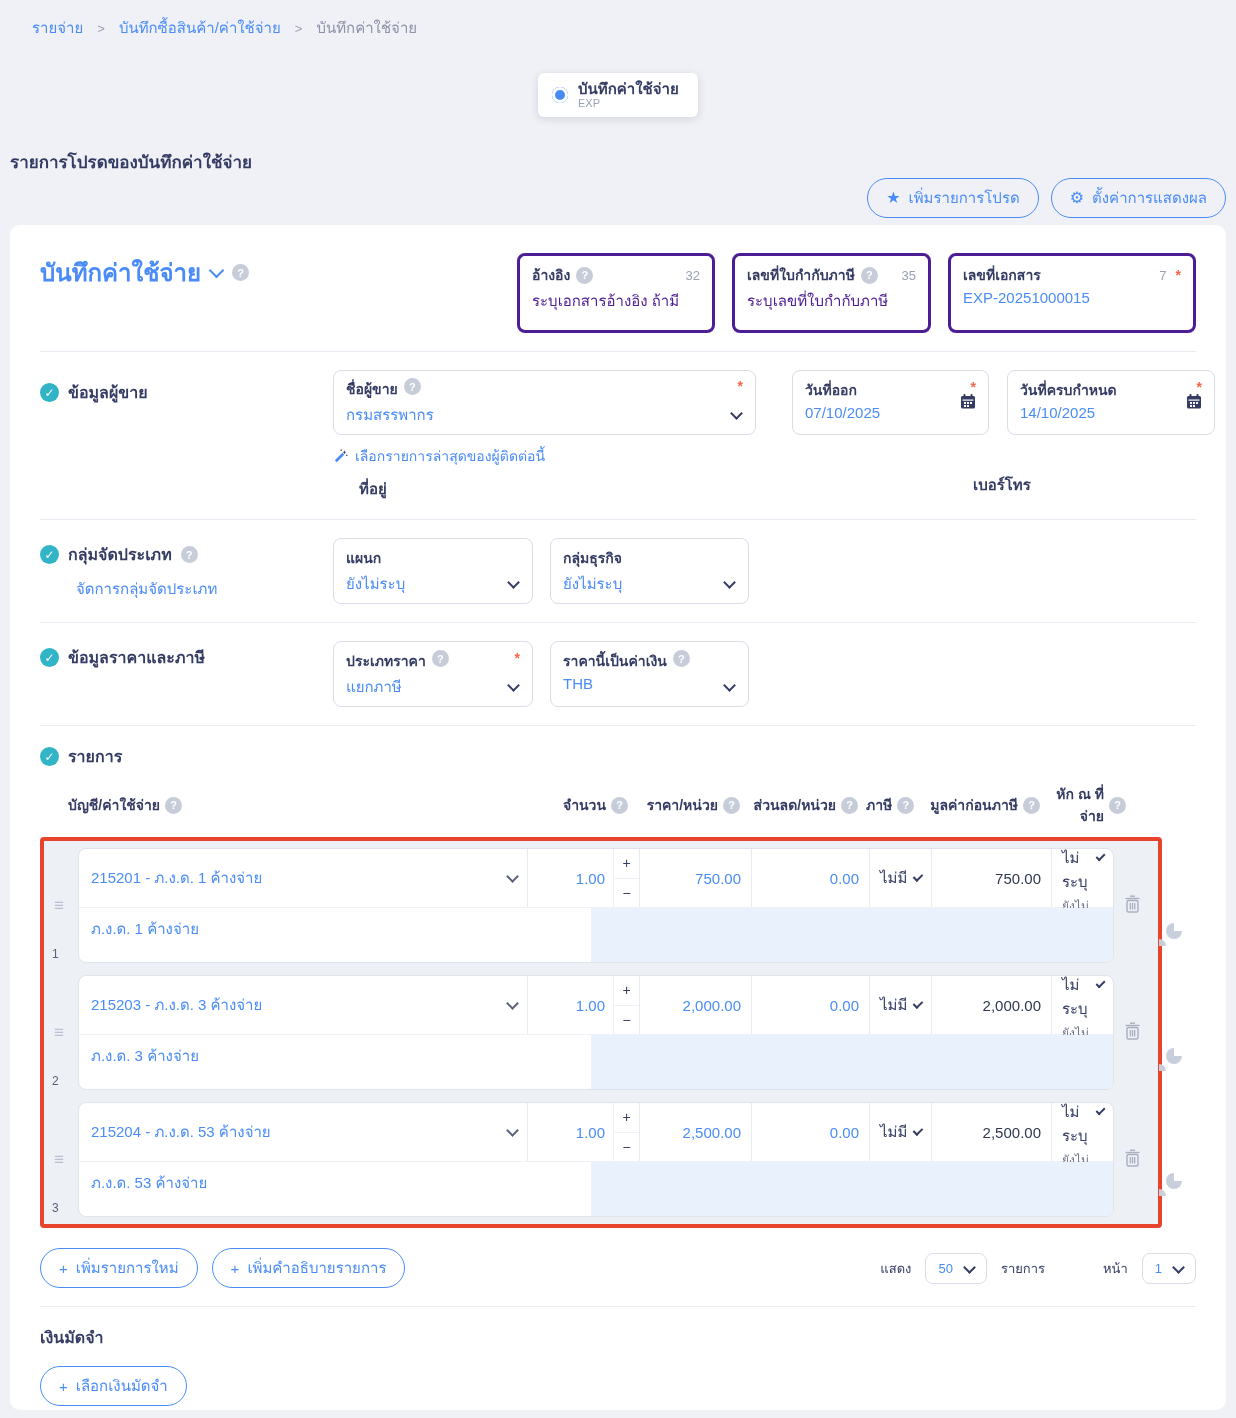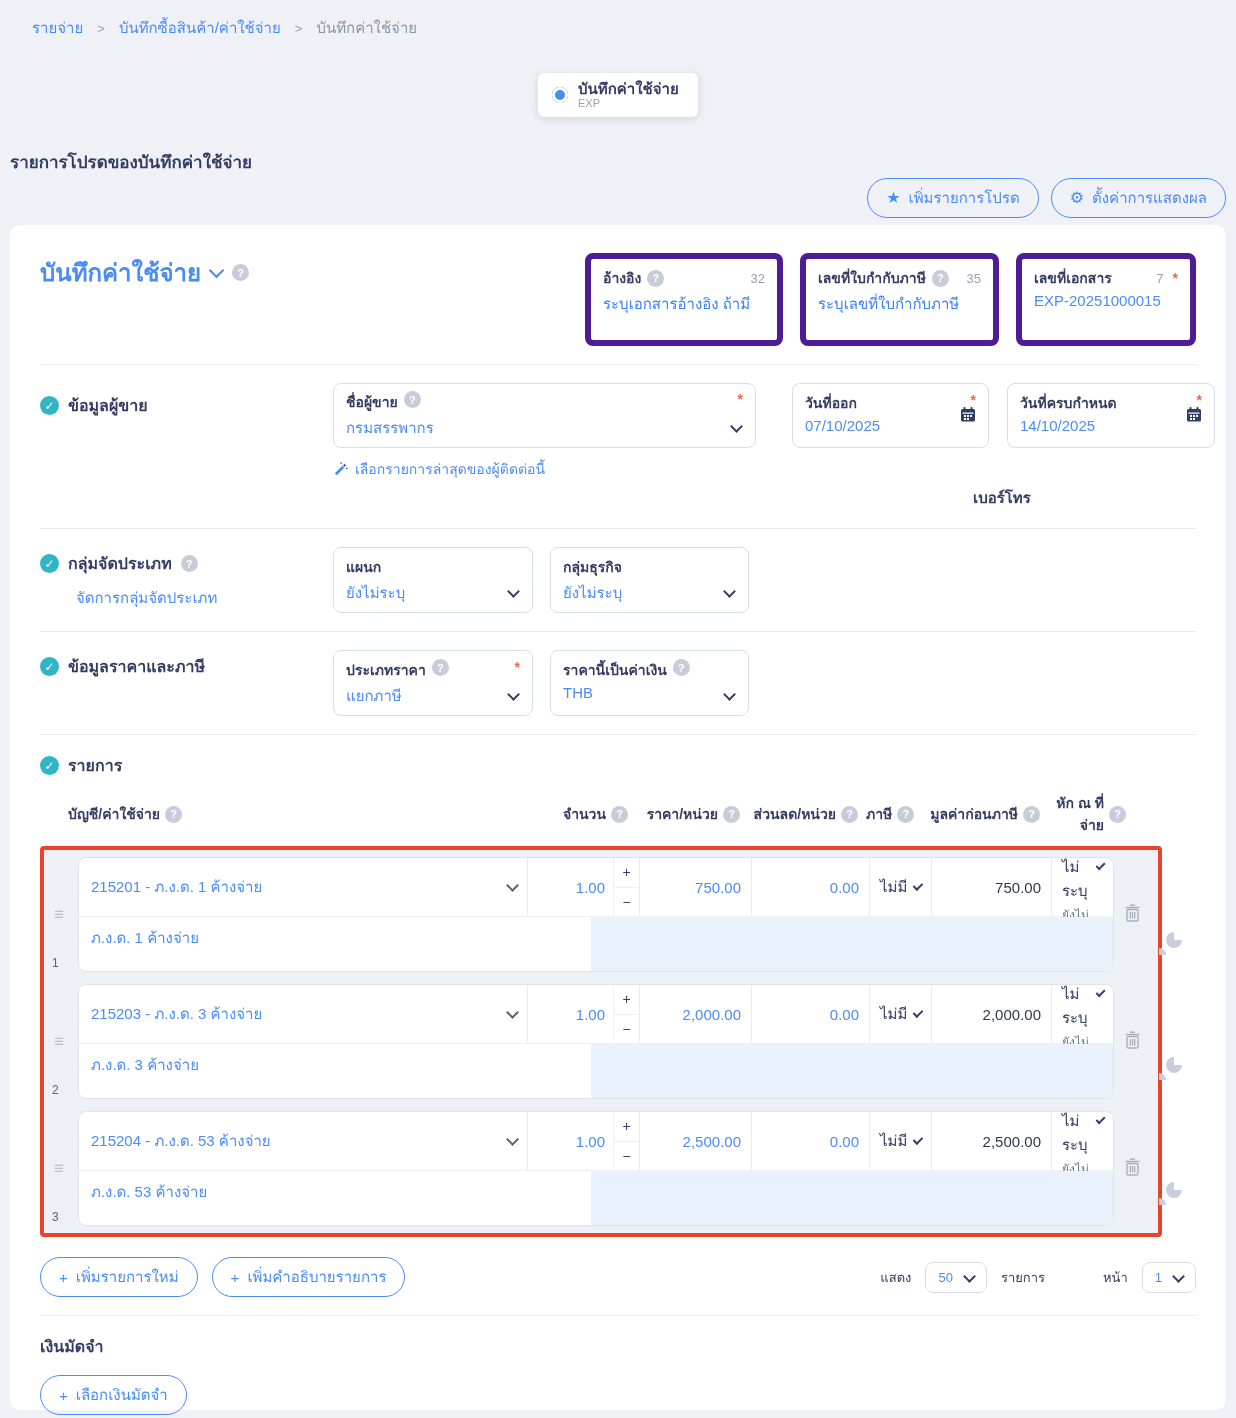--- a/index.html
+++ b/index.html
@@ -46,27 +46,27 @@
   .hdr-row { display:flex; justify-content:space-between; align-items:flex-start; }
   .doc-title { display:flex; align-items:center; gap:10px; }
   .doc-title .t { color:#4a8cf7; font-size:24px; font-weight:bold; }
   .chev { width:9px; height:9px; border-right:2px solid currentColor; border-bottom:2px solid currentColor; transform:rotate(45deg); display:inline-block; margin-top:-4px; }
   .chev.big { width:11px; height:11px; color:#4a8cf7; }
   .help {
     width:17px; height:17px; border-radius:50%; background:#c7ccd9; color:#fff; font-size:11px;
     display:inline-flex; align-items:center; justify-content:center; font-weight:bold; flex:0 0 auto;
   }
   .hdr-fields { display:flex; gap:17px; }
-  .fbox { border:6px solid #4c1d95; border-radius:8px; padding:8px 12px 24px; background:#fff; position:relative; }
+  .fbox { border:3px solid #4c1d95; border-radius:8px; padding:8px 12px 17px; background:#fff; position:relative; }
   .fbox .lrow { display:flex; align-items:center; gap:6px; font-size:14px; font-weight:bold; color:#343c63; }
   .fbox .counter { margin-left:auto; color:#9aa1b5; font-weight:normal; font-size:13px; }
   .fbox .val { margin-top:3px; font-size:15px; }
-  .fbox .ph { color:#3b82f6; }
+  .fbox .ph { color:#4c1d95; }
   .req { color:#f26649; font-weight:bold; margin-left:3px; }
-  .w-ref{width:198px;} .w-taxno{width:199px;} .w-docno{width:180px;}
+  .w-ref{width:198px;} .w-taxno{width:199px;} .w-docno{width:248px;}
 
   
   .section-row { display:flex; align-items:flex-start; }
   .sec-label { width:293px; flex:0 0 auto; padding-top:10px; }
   .sec-head { display:flex; align-items:center; gap:9px; font-weight:bold; font-size:16px; color:#343c63; }
   .check {
     width:19px; height:19px; border-radius:50%; background:#31b5c6; color:#fff; font-size:12px;
     display:inline-flex; align-items:center; justify-content:center; flex:0 0 auto;
   }
   .sec-sub { margin-top:10px; margin-left:36px; color:#4a8cf7; font-size:15px; cursor:pointer; }
@@ -271,20 +271,21 @@
         <div style="width:640px;">
           <div class="link-row">
             <svg width="15" height="15" viewBox="0 0 16 16">
                 <path d="M2 14 L10 6 L12 8 L4 16 Z" fill="#4a8cf7" transform="translate(0,-2)"></path>
                 <path d="M12.2 1.2 l.6 1.6 1.6.6 -1.6.6 -.6 1.6 -.6-1.6 -1.6-.6 1.6-.6z" fill="#343c63"></path>
                 <rect x="8" y="0.5" width="1.4" height="1.4" fill="#343c63"></rect>
                 <rect x="14" y="6" width="1.4" height="1.4" fill="#343c63"></rect>
               </svg>
             <span>เลือกรายการล่าสุดของผู้ติดต่อนี้</span>
           </div>
+          <div class="addr-label">ที่อยู่</div>
         </div>
         <div style="padding-top:38px;">
           <span style="font-weight:bold;">เบอร์โทร</span>
         </div>
       </div>
     </div>
   </div>
 
   <hr class="divider">
 

